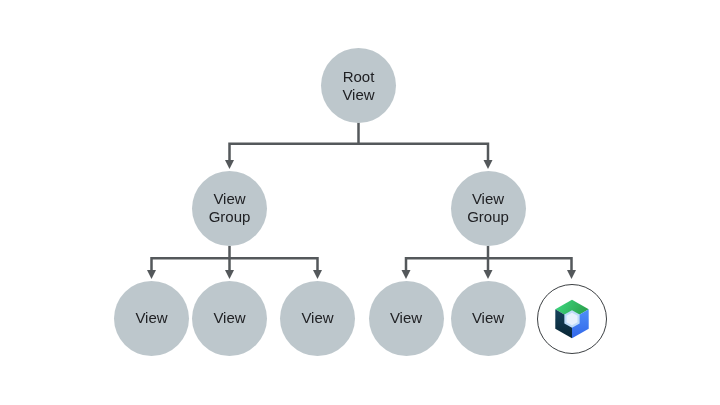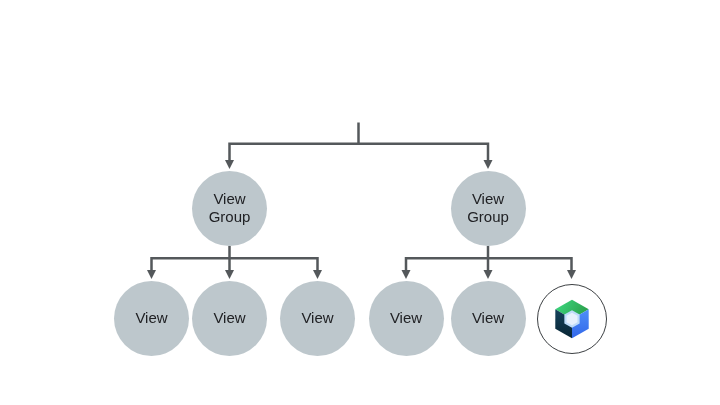--- a/index.html
+++ b/index.html
@@ -62,20 +62,23 @@
       <polygon points="483.5,160 492.5,160 488,169"></polygon>
       <polygon points="147,270 156,270 151.5,279"></polygon>
       <polygon points="225,270 234,270 229.5,279"></polygon>
       <polygon points="313,270 322,270 317.5,279"></polygon>
       <polygon points="401.5,270 410.5,270 406,279"></polygon>
       <polygon points="483.5,270 492.5,270 488,279"></polygon>
       <polygon points="567,270 576,270 571.5,279"></polygon>
     </g>
   </svg>
 
+  <div class="node n-root">
+    <span>Root View</span>
+  </div>
 
   <div class="node n-vg1">
     <span>View Group</span>
   </div>
 
   <div class="node n-vg2">
     <span>View Group</span>
   </div>
 
   <div class="node n-v1">

